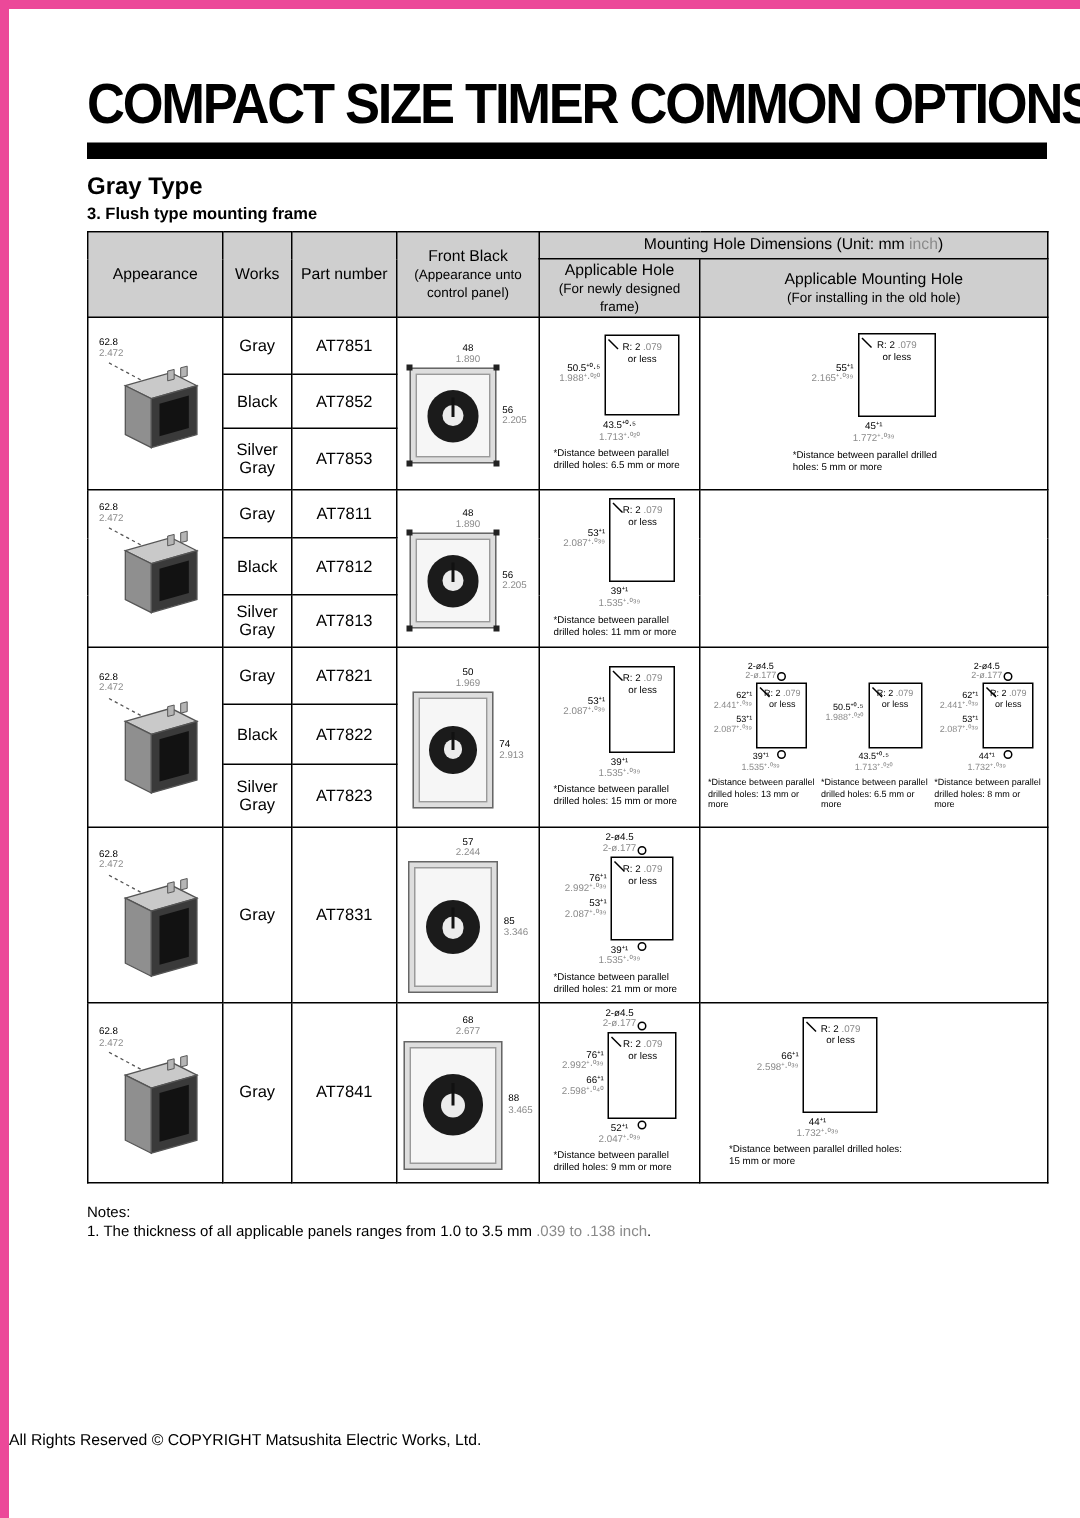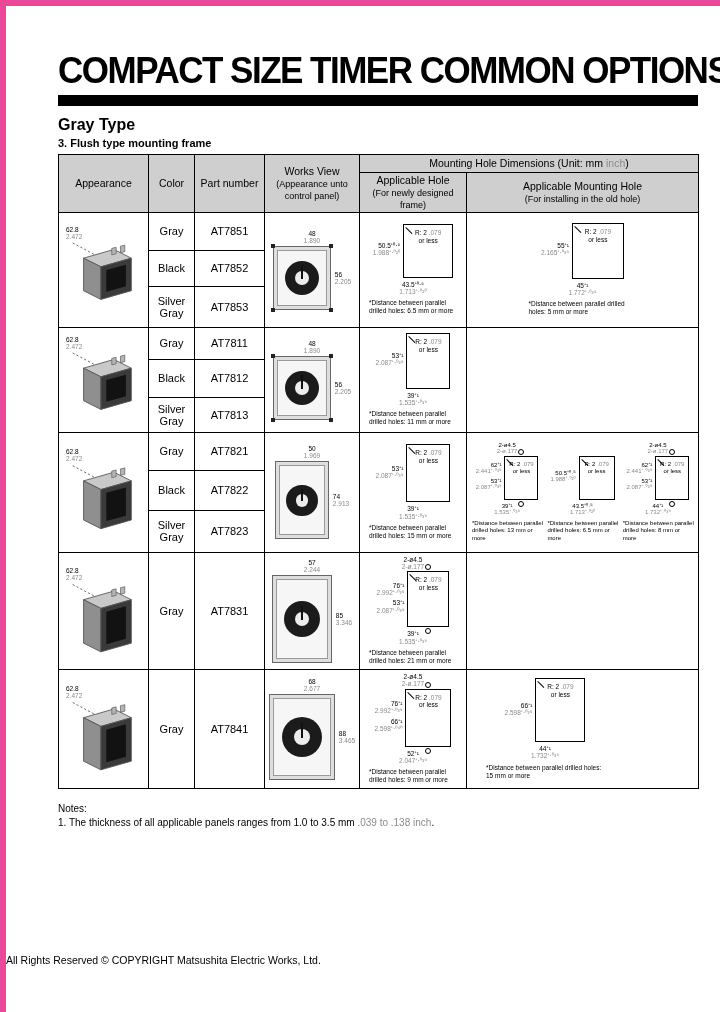--- a/index.html
+++ b/index.html
@@ -93,24 +93,24 @@
         <col style="width:90px">
           <col style="width:46px">
           <col style="width:70px">
         <col style="width:95px">
           <col style="width:107px">
           <col style="width:232px">
       </colgroup>
       <thead>
         <tr style="height:18px">
           <th rowspan="2">Appearance</th>
-          <th rowspan="2">Color</th>
+          <th rowspan="2">Works</th>
           <th rowspan="2">Part number</th>
           <th rowspan="2">
-            <span>Works View</span><br>
+            <span>Front Black</span><br>
             <span class="sub">(Appearance unto control panel)</span>
           </th>
           <th colspan="2">
             <span>Mounting Hole Dimensions (Unit: mm </span><span class="in">inch</span><span>)</span>
           </th>
         </tr>
         <tr style="height:32px">
           <th>
             <span>Applicable Hole</span><br>
             <span class="sub">(For newly designed frame)</span>

